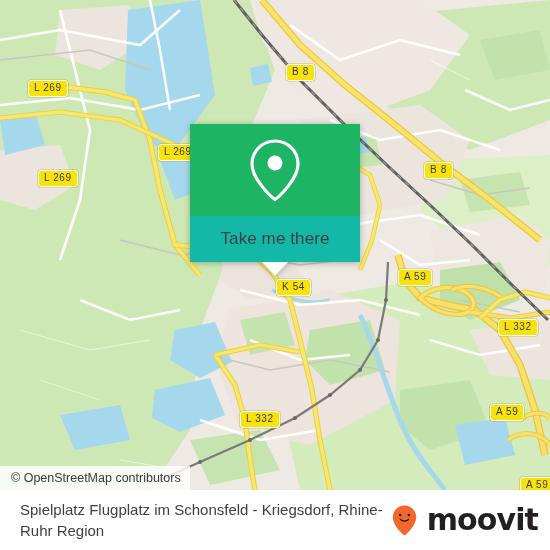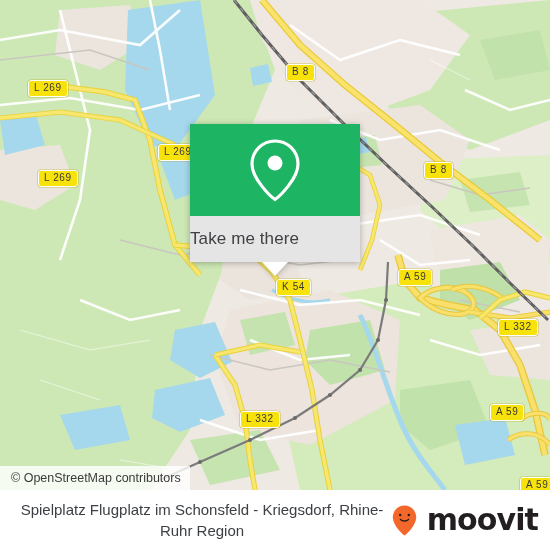--- a/index.html
+++ b/index.html
@@ -62,24 +62,25 @@
     filter: drop-shadow(0 1px 3px rgba(0,0,0,0.28));
   }
   #popup-top {
     background: #1db563;
     height: 92px;
     display: flex;
     align-items: center;
     justify-content: center;
   }
   #popup-bottom {
-    background: #e5e5e5;
+    background: #14b8a6;
     height: 46px;
     display: flex;
     align-items: center;
+    justify-content: center;
   }
   #popup-label {
     color: #3f4145;
     font-size: 17px;
     letter-spacing: 0.1px;
   }
   #popup-tail {
     position: absolute;
     left: 50%;
     margin-left: -13px;
@@ -112,27 +113,26 @@
     top: 490px;
     width: 550px;
     height: 60px;
     background: #ffffff;
     z-index: 80;
     display: flex;
     align-items: center;
   }
   #footer-title {
     position: absolute;
-    left: 12px;
+    left: 20px;
     top: 9px;
     width: 380px;
     color: #3c3f44;
     font-size: 15px;
     line-height: 21px;
-    text-align: center;
   }
   #logo {
     position: absolute;
     right: 12px;
     top: 14px;
     display: flex;
     align-items: center;
     height: 32px;
   }
   #logo-pin { width: 25px; height: 31px; }

